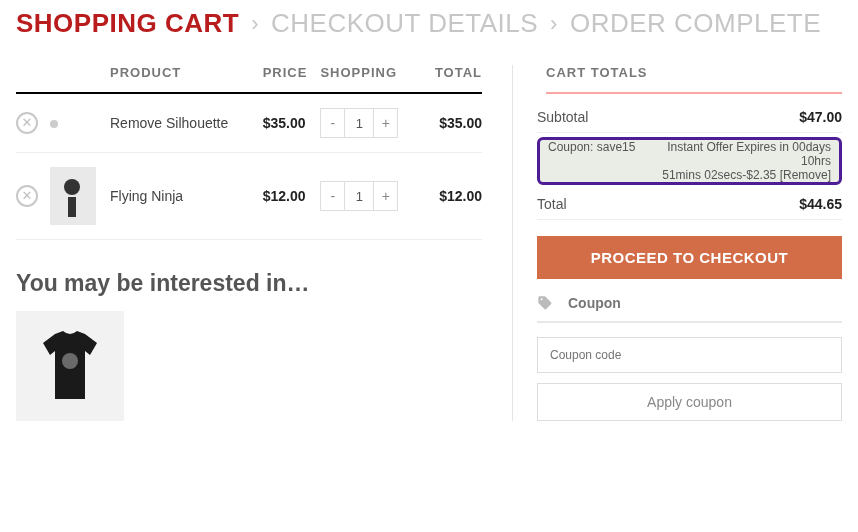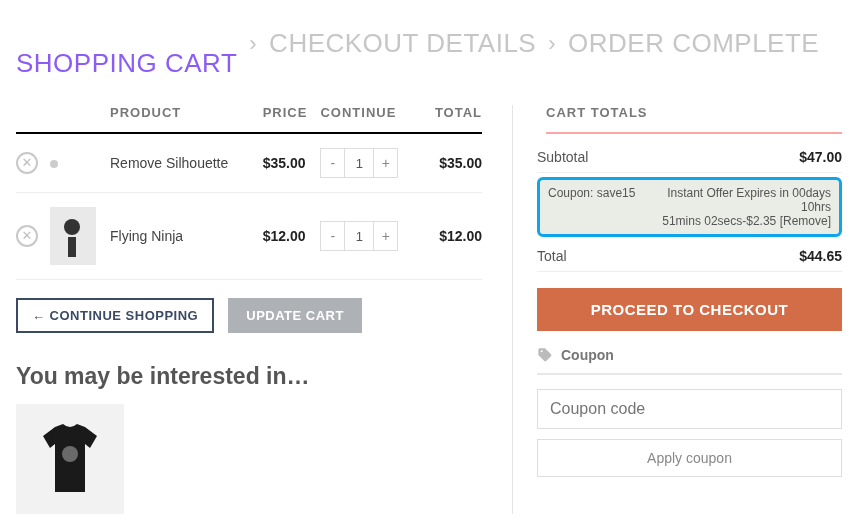--- a/index.html
+++ b/index.html
@@ -14,21 +14,21 @@
   }
   .breadcrumb {
     display: flex;
     align-items: center;
     gap: 12px;
     font-size: 26px;
     letter-spacing: 0.5px;
     margin-bottom: 26px;
   }
   .breadcrumb .step { color: #c6c6c6; font-weight: 400; }
-  .breadcrumb .step.active { color: #8b5cf6; font-weight: 400; margin-top: 40px; }
+  .breadcrumb .step.active { color: #b91c1c; font-weight: 700; }
   .breadcrumb .chevron { color: #c6c6c6; font-size: 22px; }
   .layout { display: flex; gap: 0; }
   .left { flex: 1 1 auto; padding-right: 30px; }
   .right { flex: 0 0 330px; border-left: 1px solid #e4e4e4; padding-left: 24px; }
 
   table.cart { width: 100%; border-collapse: collapse; }
   table.cart th {
     text-align: left;
     font-size: 13px;
     letter-spacing: 1px;
@@ -103,44 +103,44 @@
     border-bottom: 2px solid #fca5a5; padding-bottom: 12px; margin-bottom: 8px; margin-left: 9px;
   }
   .total-row {
     display: flex; justify-content: space-between; align-items: center;
     padding: 7px 0; font-size: 14px; color: #555;
     border-bottom: 1px solid #eee;
   }
   .total-row .val { font-weight: 700; color: #222; }
 
   .coupon-box {
-    border: 3px solid #0ea5e9; border-radius: 6px;
-    background: #eaede5; padding: 6px 8px;
+    border: 3px solid #4c1d95; border-radius: 6px;
+    background: #eaede5; padding: 0 8px;
     display: flex; justify-content: flex-start; gap: 8px;
     font-size: 12px; color: #555; margin: 4px 0;
   }
   .coupon-box .left-c { flex: 0 0 auto; }
   .coupon-box .right-c { text-align: right; flex: 1 1 auto; }
   .coupon-box .remove-link { cursor: pointer; }
 
   .btn-checkout {
     display: block; width: 100%; margin-top: 16px;
     background: #d26d48; color: #fff; border: none;
     padding: 13px 0; font-size: 15px; font-weight: 700; letter-spacing: 0.5px;
     cursor: pointer; 
   }
   .coupon-label {
-    display: flex; align-items: center; gap: 8px;
+    display: flex; align-items: center; gap: 15px;
     margin-top: 16px; color: #777; font-size: 14px; font-weight: 600;
     border-bottom: 2px solid #e8e8e8; padding-bottom: 10px; margin-bottom: 14px;
   }
   .coupon-label svg { width: 16px; height: 16px; }
   .coupon-input {
     width: 100%; border: 1px solid #ddd; padding: 10px 12px;
-    font-size: 16px; color: #777; margin-bottom: 10px;
+    font-size: 12px; color: #777; margin-bottom: 10px;
   }
   .btn-apply {
     width: 100%; border: 1px solid #ddd; background: #fff; color: #888;
     padding: 10px 0; font-size: 14px; cursor: pointer;
   }
   .th-total, .td-total { text-align: right; }
 </style>
 </head>
 <body>
 
@@ -154,21 +154,21 @@
 
 <div class="layout">
   <div class="left">
     <table class="cart">
       <thead>
         <tr>
           <th style="width:34px"></th>
           <th style="width:60px"></th>
           <th>PRODUCT</th>
           <th class="th-price">PRICE</th>
-          <th>CONTINUE</th>
+          <th>SHOPPING</th>
           <th class="th-total" style="text-align:right">TOTAL</th>
         </tr>
       </thead>
       <tbody>
         <tr>
           <td><span class="remove-btn">✕</span></td>
           <td><span style="display:inline-block;width:8px;height:8px;background:#ccc;border-radius:50%"></span></td>
           <td class="prod-name">Remove Silhouette</td>
           <td class="price">$35.00</td>
           <td>
@@ -190,24 +190,20 @@
               <button>-</button>
               <input value="1" style="">
               <button>+</button>
             </div>
           </td>
           <td class="row-total td-total">$12.00</td>
         </tr>
       </tbody>
     </table>
 
-    <div class="cart-actions">
-      <button class="btn-outline">← CONTINUE SHOPPING</button>
-      <button class="btn-gray">UPDATE CART</button>
-    </div>
 
     <h2 class="interest">You may be interested in…</h2>
     <div class="prod-card">
       <div class="tshirt">
         <svg viewBox="0 0 70 75">
             <path fill="#1a1a1a" d="M20 5 L28 2 Q35 8 42 2 L50 5 L62 14 L55 26 L50 22 L50 70 L20 70 L20 22 L15 26 L8 14 Z"></path>
             <circle cx="35" cy="32" r="8" fill="#6a6a6a"></circle>
           </svg>
       </div>
     </div>

